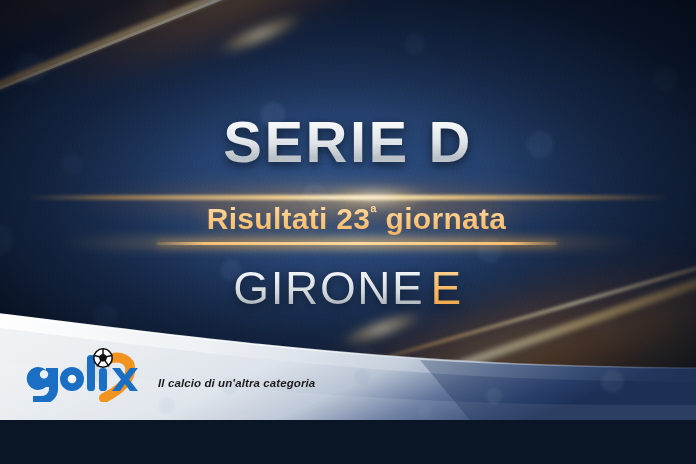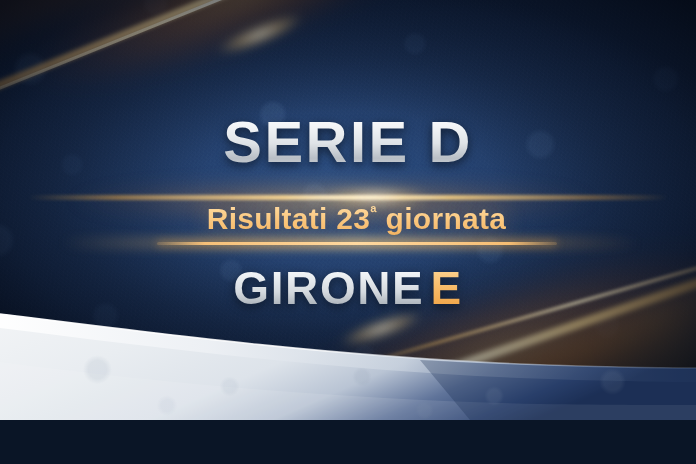--- a/index.html
+++ b/index.html
@@ -207,21 +207,21 @@
     width:400px; height:3px;
     background:linear-gradient(90deg, rgba(247,185,95,.25) 0%, #f6c078 12%, #ffd9a0 50%, #f6bd72 88%, rgba(247,185,95,.25) 100%);
     box-shadow:0 0 8px rgba(255,180,70,.65);
     border-radius:2px;
   }
   .sup { font-size:17px; vertical-align:super; line-height:0; }
 
   .girone {
     position:absolute; left:0; right:0; top:265px;
     font-size:46px;
-    font-weight:700;
+    font-weight:400;
     letter-spacing:1.6px;
     line-height:1;
     filter:drop-shadow(0 3px 5px rgba(0,0,0,.5));
   }
   .girone .g-word {
     background:linear-gradient(180deg, #ffffff 0%, #eef1f4 25%, #d4d9de 58%, #aeb5bc 82%, #c6cbd1 100%);
     -webkit-background-clip:text; background-clip:text;
     -webkit-text-fill-color:transparent; color:transparent;
   }
   .girone .g-letter {
@@ -345,14 +345,41 @@
 
       <path d="M0,14 C160,34 330,56 520,64 C600,67 660,68 696,68" fill="none" stroke="url(#edgeGlow)" stroke-width="1.6"></path>
 
       <path d="M0,62 C170,84 350,100 540,104 C610,105 665,105 696,105 L696,120 L0,120 Z" fill="#ffffff" opacity=".10"></path>
 
       <path d="M420,60 C520,66 620,68 696,68 L696,120 L470,120 Z" fill="#1b2e52" opacity=".30"></path>
     </svg>
     <div class="band-tex" style="--m:linear-gradient(#000,#000);"></div>
   </div>
 
+  <div class="logo">
+    <div class="logo-mark">
+      <svg viewBox="0 0 118 56" width="118" height="56">
+
+        <path d="M80 14 C94 8, 106 14, 104 26 C102 38, 90 46, 78 52" fill="none" stroke="#f2931f" stroke-width="10" stroke-linecap="round"></path>
+
+        <path d="M20 24 a11.5 11.5 0 1 0 0 17 h3 v3 a7 7 0 0 1 -7 6 h-9 v8 h10 a15 15 0 0 0 15 -15 V22 H20 z
+                 M18 32.5 a4.2 4.2 0 1 1 0.01 0 z" fill="#1a6fc4"></path>
+
+        <circle cx="46" cy="33" r="12" fill="#1a6fc4"></circle>
+        <circle cx="46" cy="33" r="4.3" fill="#f4f6f8"></circle>
+
+        <rect x="61" y="9" width="8" height="36" rx="3.6" fill="#1a6fc4"></rect>
+
+        <rect x="73" y="22" width="8" height="23" rx="3.6" fill="#1a6fc4"></rect>
+
+        <path d="M86 22 l8 0 l5 7 l5 -7 l8 0 l-9 11.5 l9 11.5 l-8 0 l-5 -7 l-5 7 l-8 0 l9 -11.5 z" fill="#1a6fc4"></path>
+
+        <g>
+          <circle cx="77" cy="12" r="9.2" fill="#ffffff" stroke="#111111" stroke-width="1.6"></circle>
+          <polygon points="77,7.2 81.4,10.4 79.7,15.6 74.3,15.6 72.6,10.4" fill="#111111"></polygon>
+          <path d="M77 2.9 L77 7.2 M86.0 9.6 L81.4 10.4 M82.6 19.9 L79.7 15.6 M71.4 19.9 L74.3 15.6 M68.0 9.6 L72.6 10.4" stroke="#111111" stroke-width="1.5" fill="none" stroke-linecap="round"></path>
+        </g>
+      </svg>
+    </div>
+    <div class="tagline">Il calcio di un'altra categoria</div>
+  </div>
 
 </div>
 
 </body></html>

